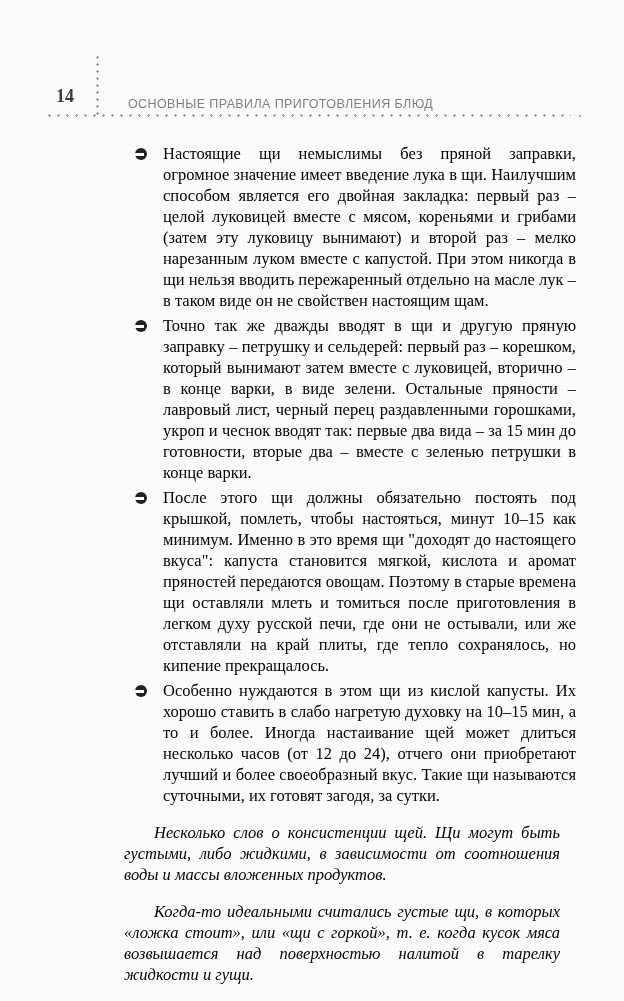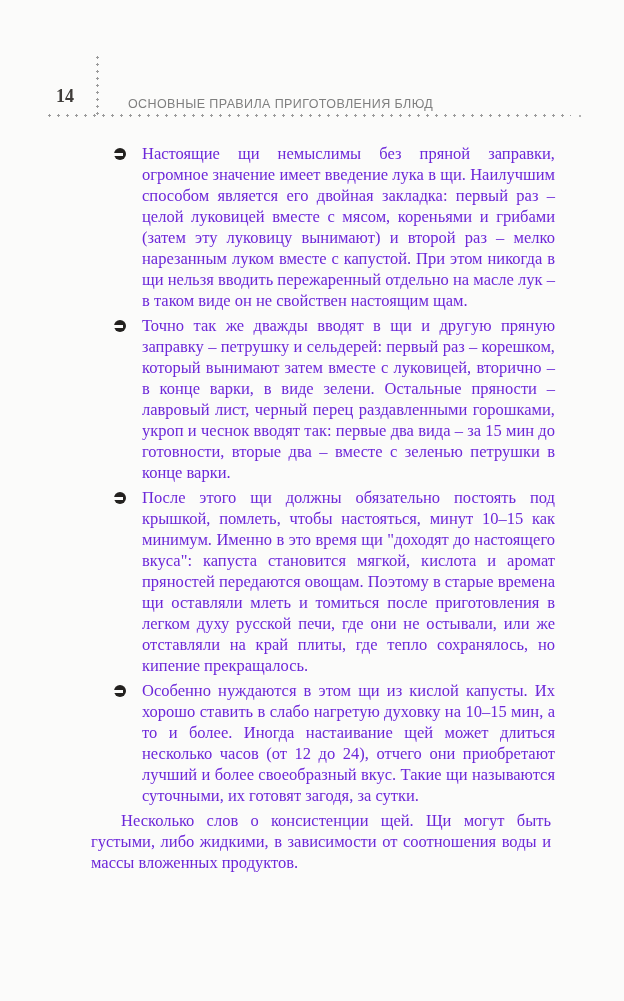--- a/index.html
+++ b/index.html
@@ -58,24 +58,24 @@
     left: 579px;
     top: 115px;
     width: 2.4px;
     height: 2.4px;
     border-radius: 50%;
     background: #9a9a9a;
   }
   
   .body-text {
     position: absolute;
-    left: 87px;
+    left: 108px;
     top: 143px;
     width: 468px;
-    color: #6d28d9;
+    color: #000000;
     font-size: 16.5px;
     line-height: 21px;
     text-align: justify;
   }
   ul.tips {
     list-style: none;
     margin: 0;
     padding: 0;
   }
   ul.tips li {
@@ -95,22 +95,23 @@
   .bullet-glyph::after {
     content: "";
     position: absolute;
     left: 0;
     top: 4.5px;
     width: 9px;
     height: 3px;
     background: #fbfbfa;
   }
   p.para {
-    margin: 4px;
+    margin: 16px;
     text-indent: 30px;
+    font-style: italic;
   }
 </style>
 </head>
 <body>
 
 <div class="page">
 
   <div class="page-number">14</div>
   <div class="v-dots"></div>
   <div class="running-head">
@@ -132,15 +133,16 @@
       <li>
         <span class="bullet-glyph"></span>
         <span>После этого щи должны обязательно постоять под крышкой, помлеть, чтобы настояться, минут 10–15 как минимум. Именно в это время щи "доходят до настоящего вкуса": капуста становится мягкой, кислота и аромат пряностей передаются овощам. Поэтому в старые времена щи оставляли млеть и томиться после приготовления в легком духу русской печи, где они не остывали, или же отставляли на край плиты, где тепло сохранялось, но кипение прекращалось.</span>
       </li>
       <li>
         <span class="bullet-glyph"></span>
         <span>Особенно нуждаются в этом щи из кислой капусты. Их хорошо ставить в слабо нагретую духовку на 10–15 мин, а то и более. Иногда настаивание щей может длиться несколько часов (от 12 до 24), отчего они приобретают лучший и более своеобразный вкус. Такие щи называются суточными, их готовят загодя, за сутки.</span>
       </li>
     </ul>
     <p class="para">Несколько слов о консистенции щей. Щи могут быть густыми, либо жидкими, в зависимости от соотношения воды и массы вложенных продуктов.</p>
+    <p class="para">Когда-то идеальными считались густые щи, в которых «ложка стоит», или «щи с горкой», т. е. когда кусок мяса возвышается над поверхностью налитой в тарелку жидкости и гущи.</p>
   </div>
 
 </div>
 
 </body></html>

